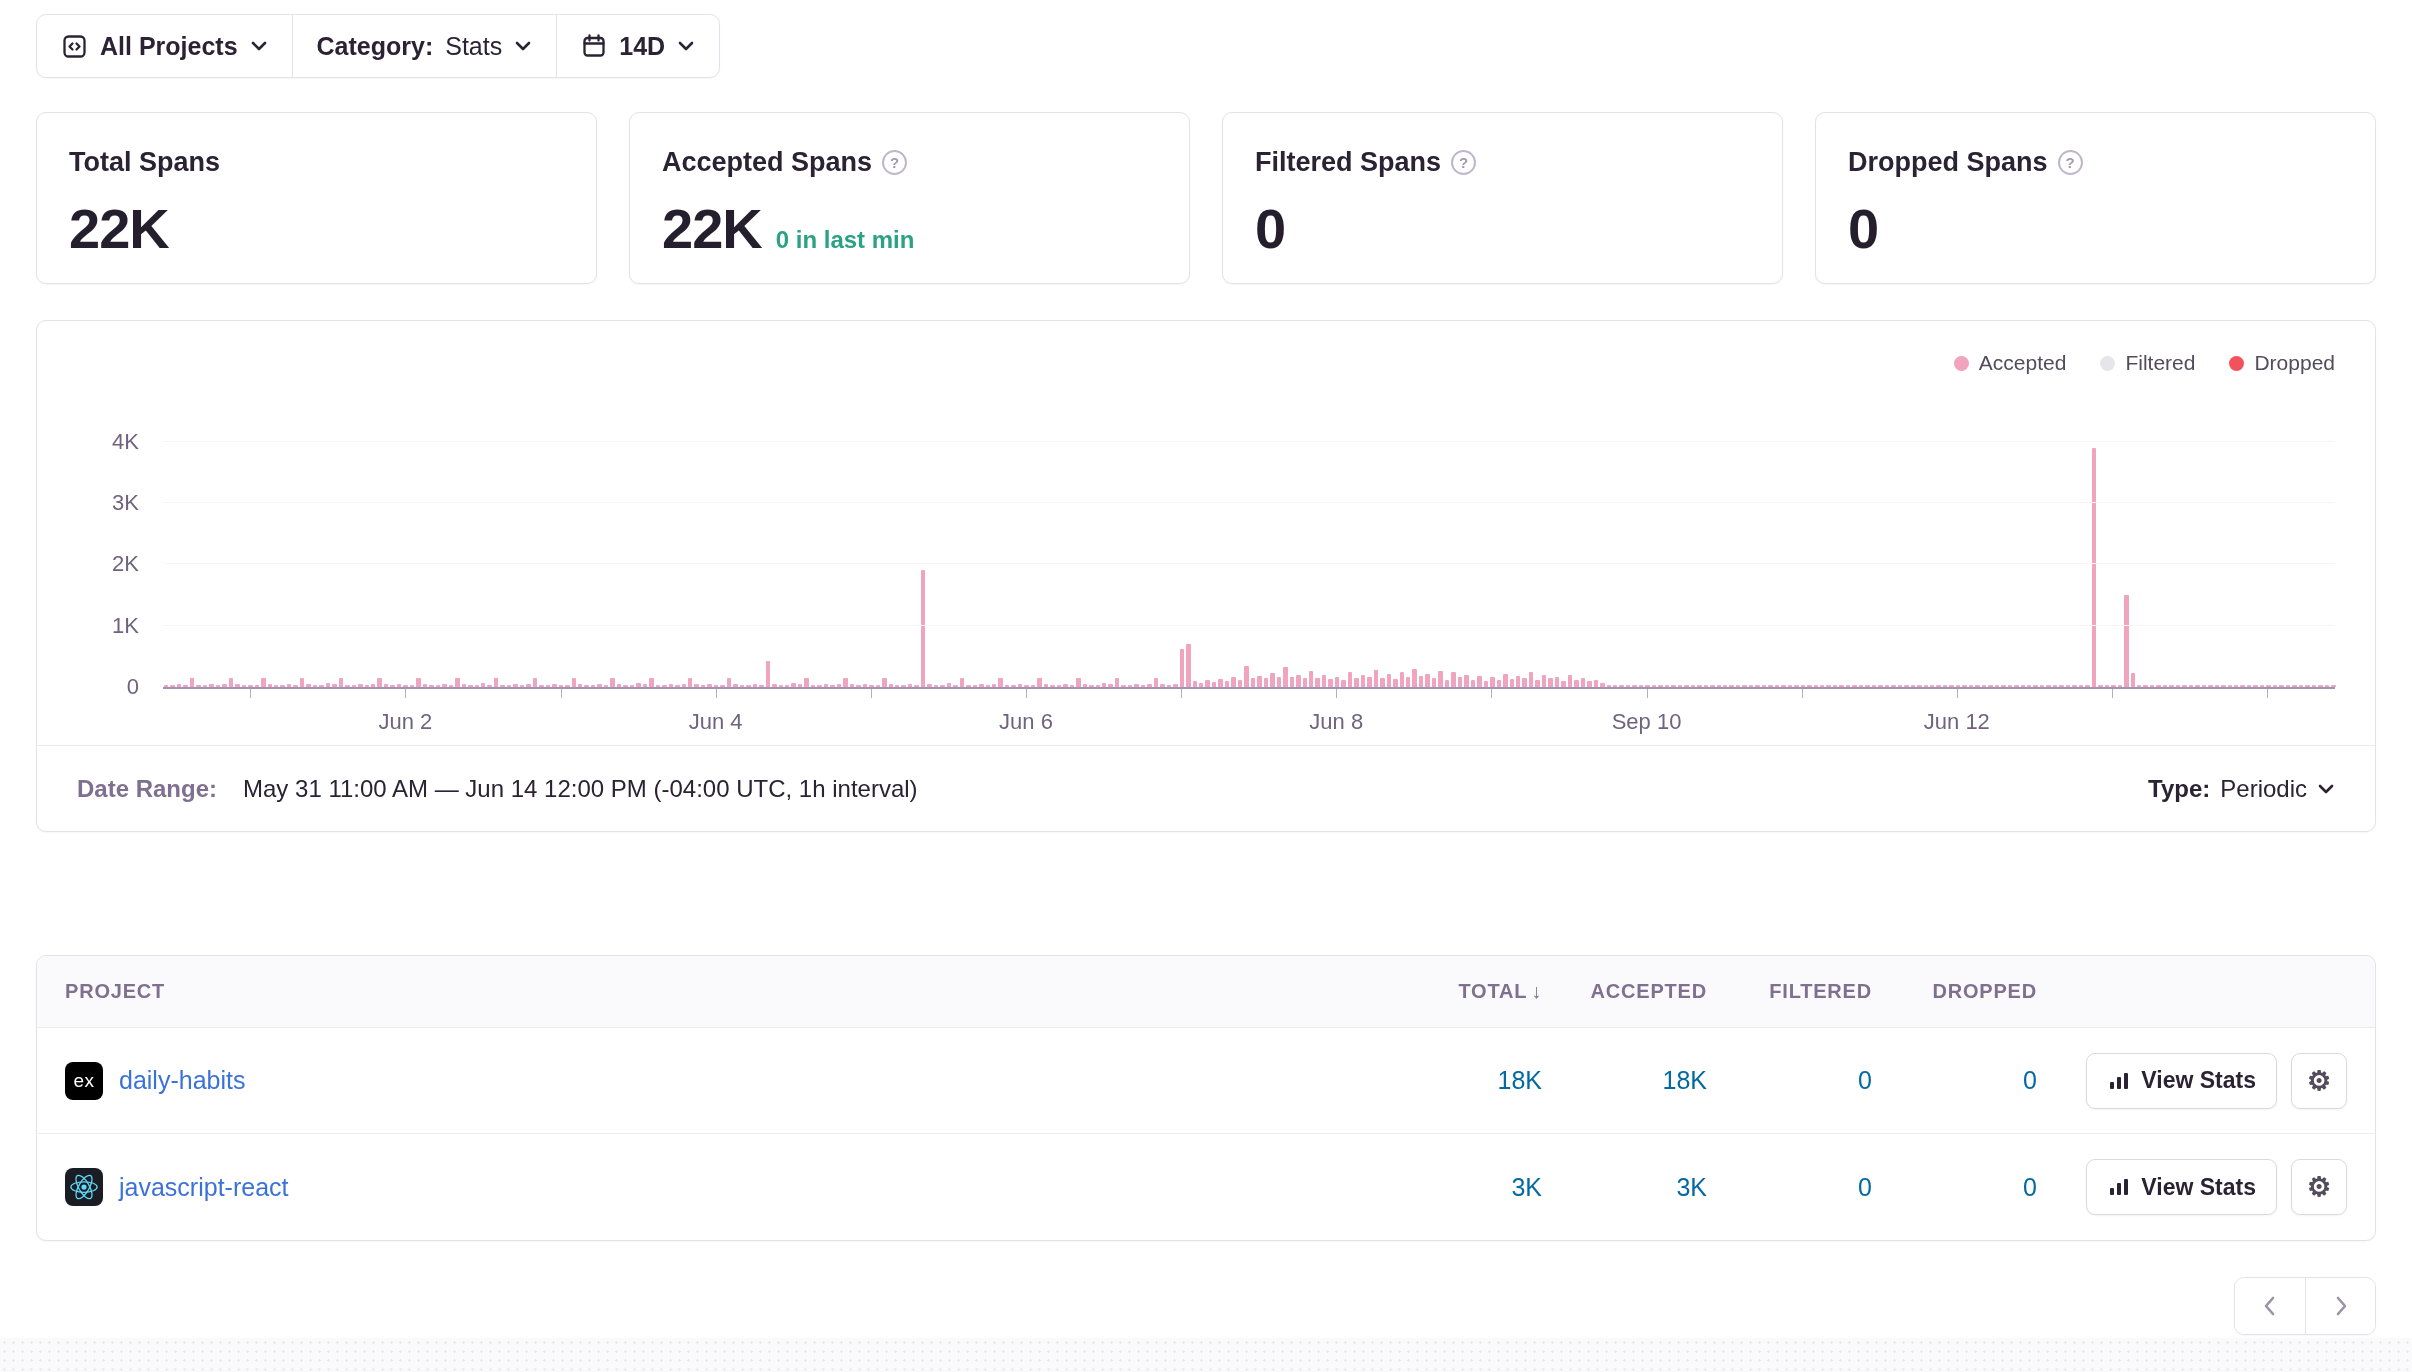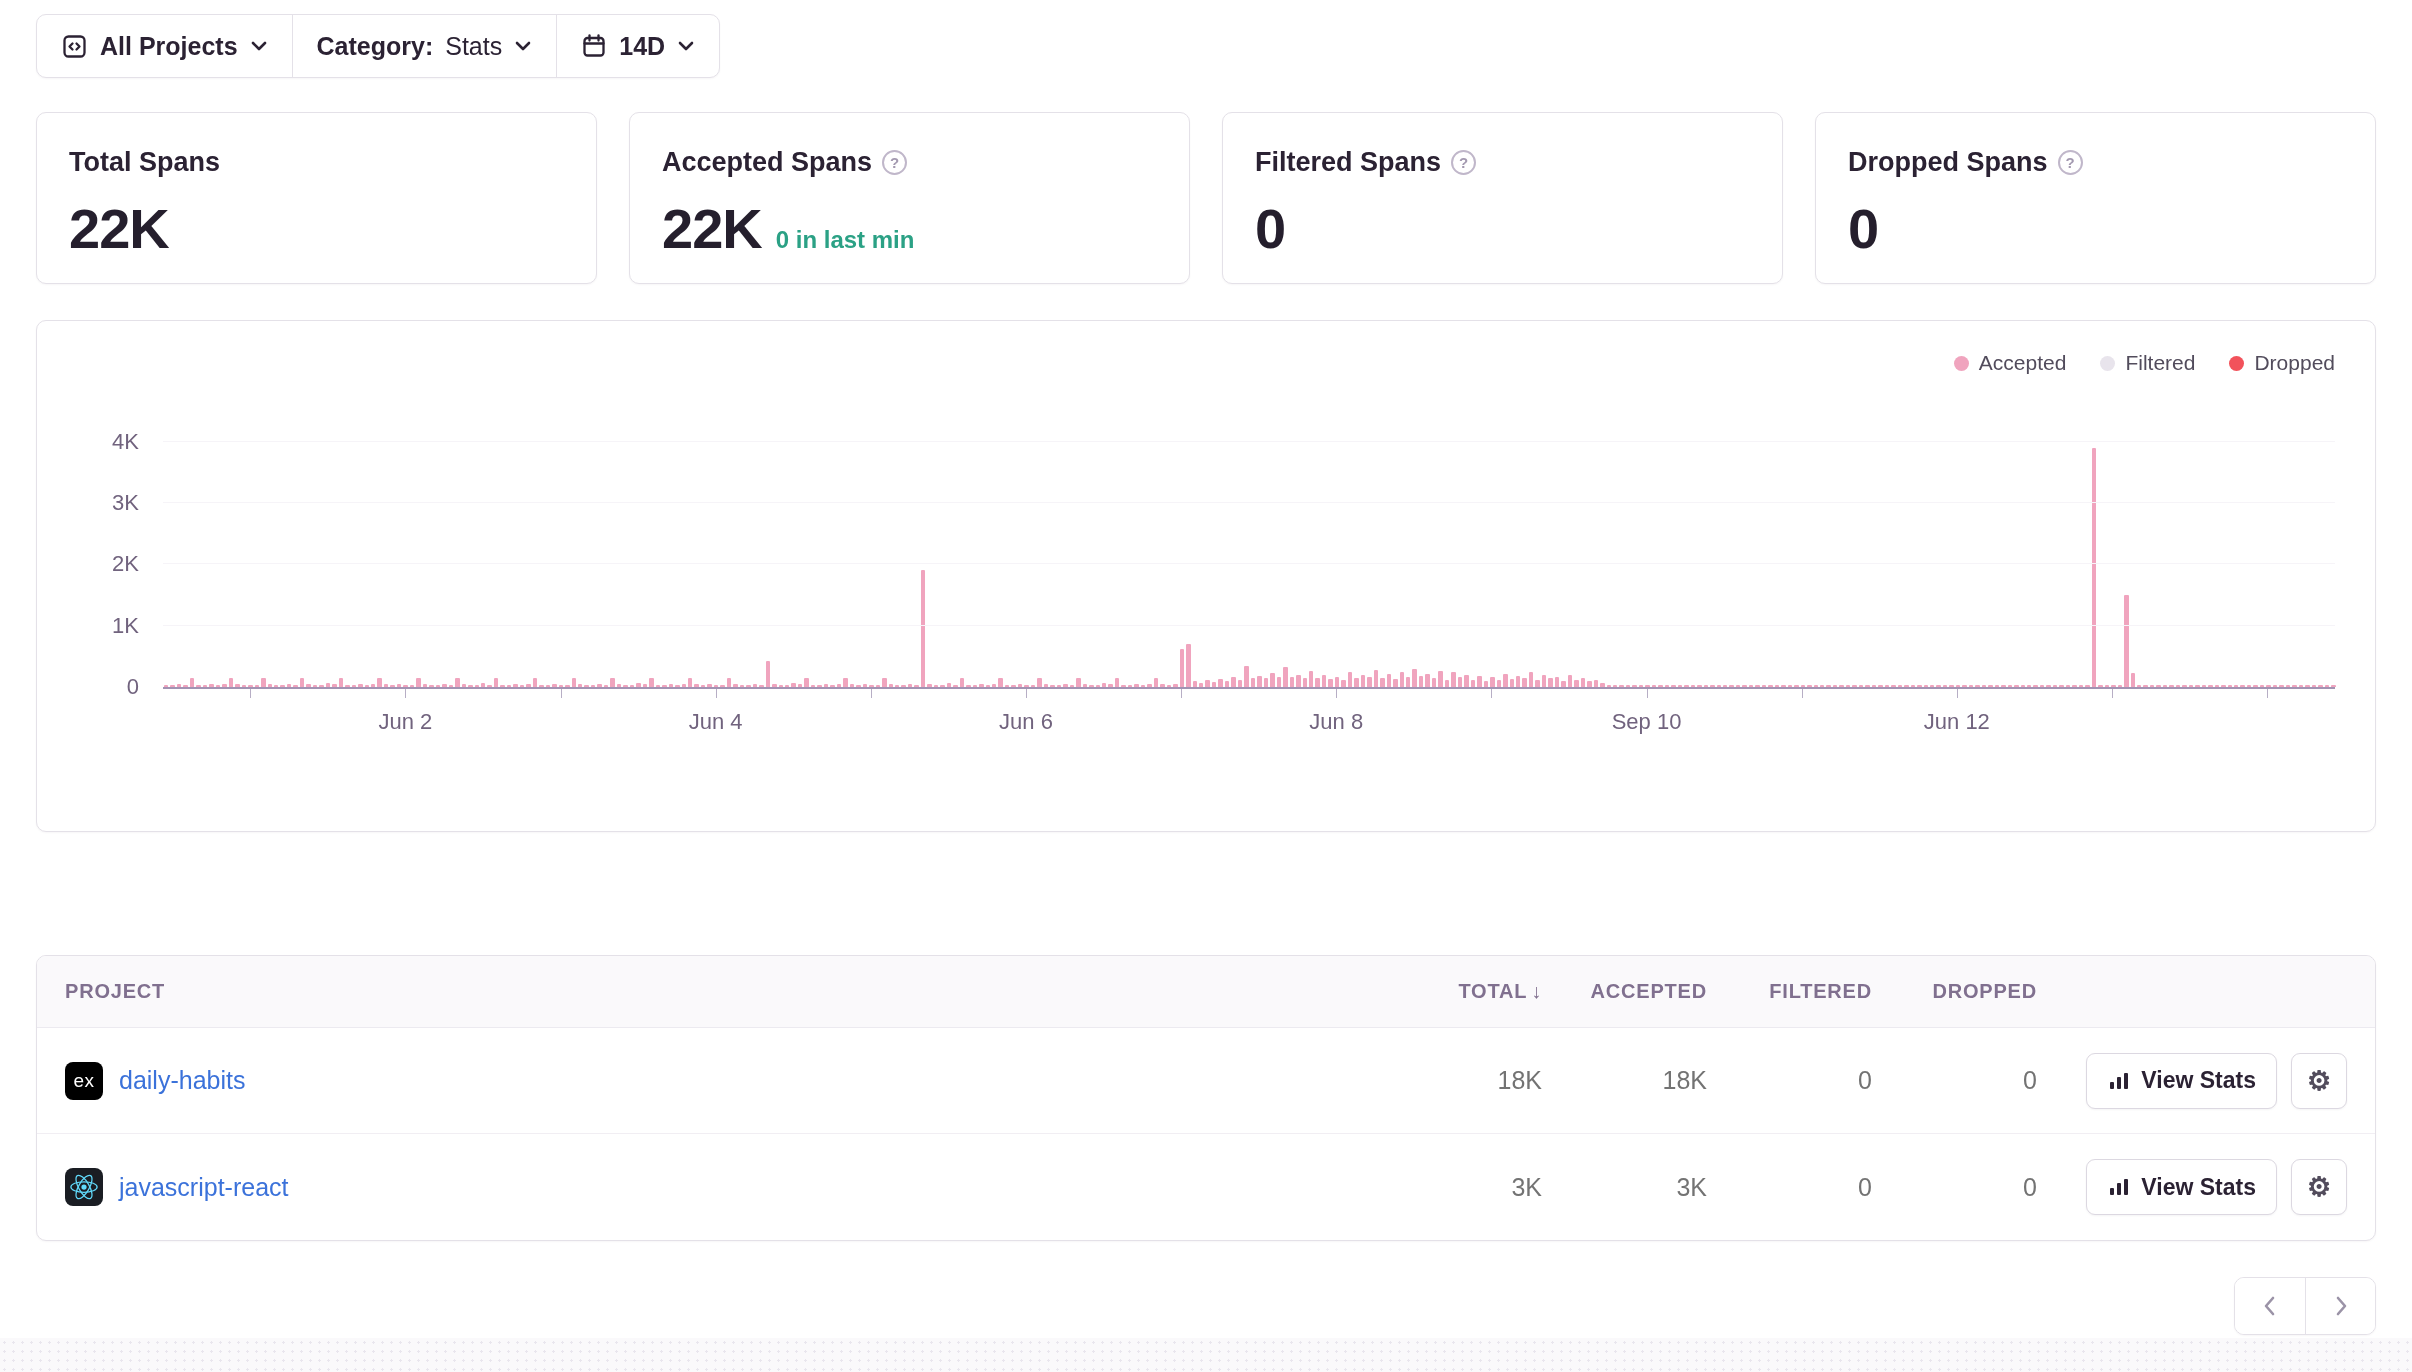--- a/index.html
+++ b/index.html
@@ -65,21 +65,21 @@
   .col-num { width: 165px; text-align: right; }
   .col-actions { width: 310px; }
   .sort-arrow { font-size: 20px; color: #80708f; margin-left: 4px; }
   .trow { display: flex; align-items: center; height: 106px; padding: 0 28px; border-bottom: 1px solid #f1eef3; }
   .trow:last-child { border-bottom: none; }
   .proj-cell { flex: 1; display: flex; align-items: center; gap: 16px; }
   .proj-avatar { width: 38px; height: 38px; border-radius: 8px; display: flex; align-items: center; justify-content: center; flex-shrink: 0; }
   .avatar-expo { background: #000; color: #fff; font-size: 19px; letter-spacing: 0.5px; }
   .avatar-react { background: #1a1d23; }
   .proj-link { font-size: 25px; color: #3b72da; text-decoration: none; cursor: pointer; }
-  .cell-num { width: 165px; text-align: right; font-size: 25px; color: #737373; }
+  .cell-num { width: 165px; text-align: right; font-size: 25px; color: #0369a1; }
   .actions { width: 310px; display: flex; justify-content: flex-end; align-items: center; gap: 14px; }
   .btn { display: flex; align-items: center; gap: 10px; height: 56px; padding: 0 20px; background: #fff; border: 1px solid #dcd8e1; border-radius: 9px; font-size: 23px; font-weight: bold; color: #2b2233; cursor: pointer; box-shadow: 0 1px 2px rgba(43,34,51,0.05); }
   .btn-icon { width: 56px; padding: 0; justify-content: center; font-size: 27px; color: #524c5c; }
 
   
   .pagination { position: absolute; top: 1277px; right: 36px; display: flex; border: 1px solid #e4e1e8; border-radius: 10px; overflow: hidden; background: #fff; box-shadow: 0 1px 2px rgba(43,34,51,0.04); }
   .page-btn { width: 70px; height: 56px; display: flex; align-items: center; justify-content: center; background: #fff; border: none; cursor: pointer; }
   .page-btn + .page-btn { border-left: 1px solid #e4e1e8; }
   .page-btn svg { width: 20px; height: 24px; }
   .page-btn polyline { fill: none; stroke: #9b93a7; stroke-width: 2.6; stroke-linecap: round; stroke-linejoin: round; }
@@ -552,20 +552,31 @@
         <div class="xtick" style="left: 61.1607%;"></div>
         <div class="xtick" style="left: 68.3036%;"></div>
         <div class="xlabel" style="left: 68.3036%;">Sep 10</div>
         <div class="xtick" style="left: 75.4464%;"></div>
         <div class="xtick" style="left: 82.5893%;"></div>
         <div class="xlabel" style="left: 82.5893%;">Jun 12</div>
         <div class="xtick" style="left: 89.7321%;"></div>
         <div class="xtick" style="left: 96.875%;"></div>
       </div>
 
+    <div class="chart-footer">
+      <span class="dr-label">Date Range:</span>
+      <span class="dr-value">May 31 11:00 AM — Jun 14 12:00 PM (-04:00 UTC, 1h interval)</span>
+      <div class="type-wrap">
+        <span class="type-label">Type:</span>
+        <span class="type-value">Periodic</span>
+        <svg class="chev" viewBox="0 0 18 12">
+            <polyline points="3,3 9,9 15,3"></polyline>
+          </svg>
+      </div>
+    </div>
   </div>
 
 
   <div class="table-card">
     <div class="thead">
       <div class="th col-project" style="text-transform: uppercase;">Project</div>
       <div class="th col-num" style="text-transform: uppercase;"><span>Total</span><span class="sort-arrow">↓</span></div>
       <div class="th col-num" style="text-transform: uppercase;"><span>Accepted</span></div>
       <div class="th col-num" style="text-transform: uppercase;"><span>Filtered</span></div>
       <div class="th col-num" style="text-transform: uppercase;"><span>Dropped</span></div>

